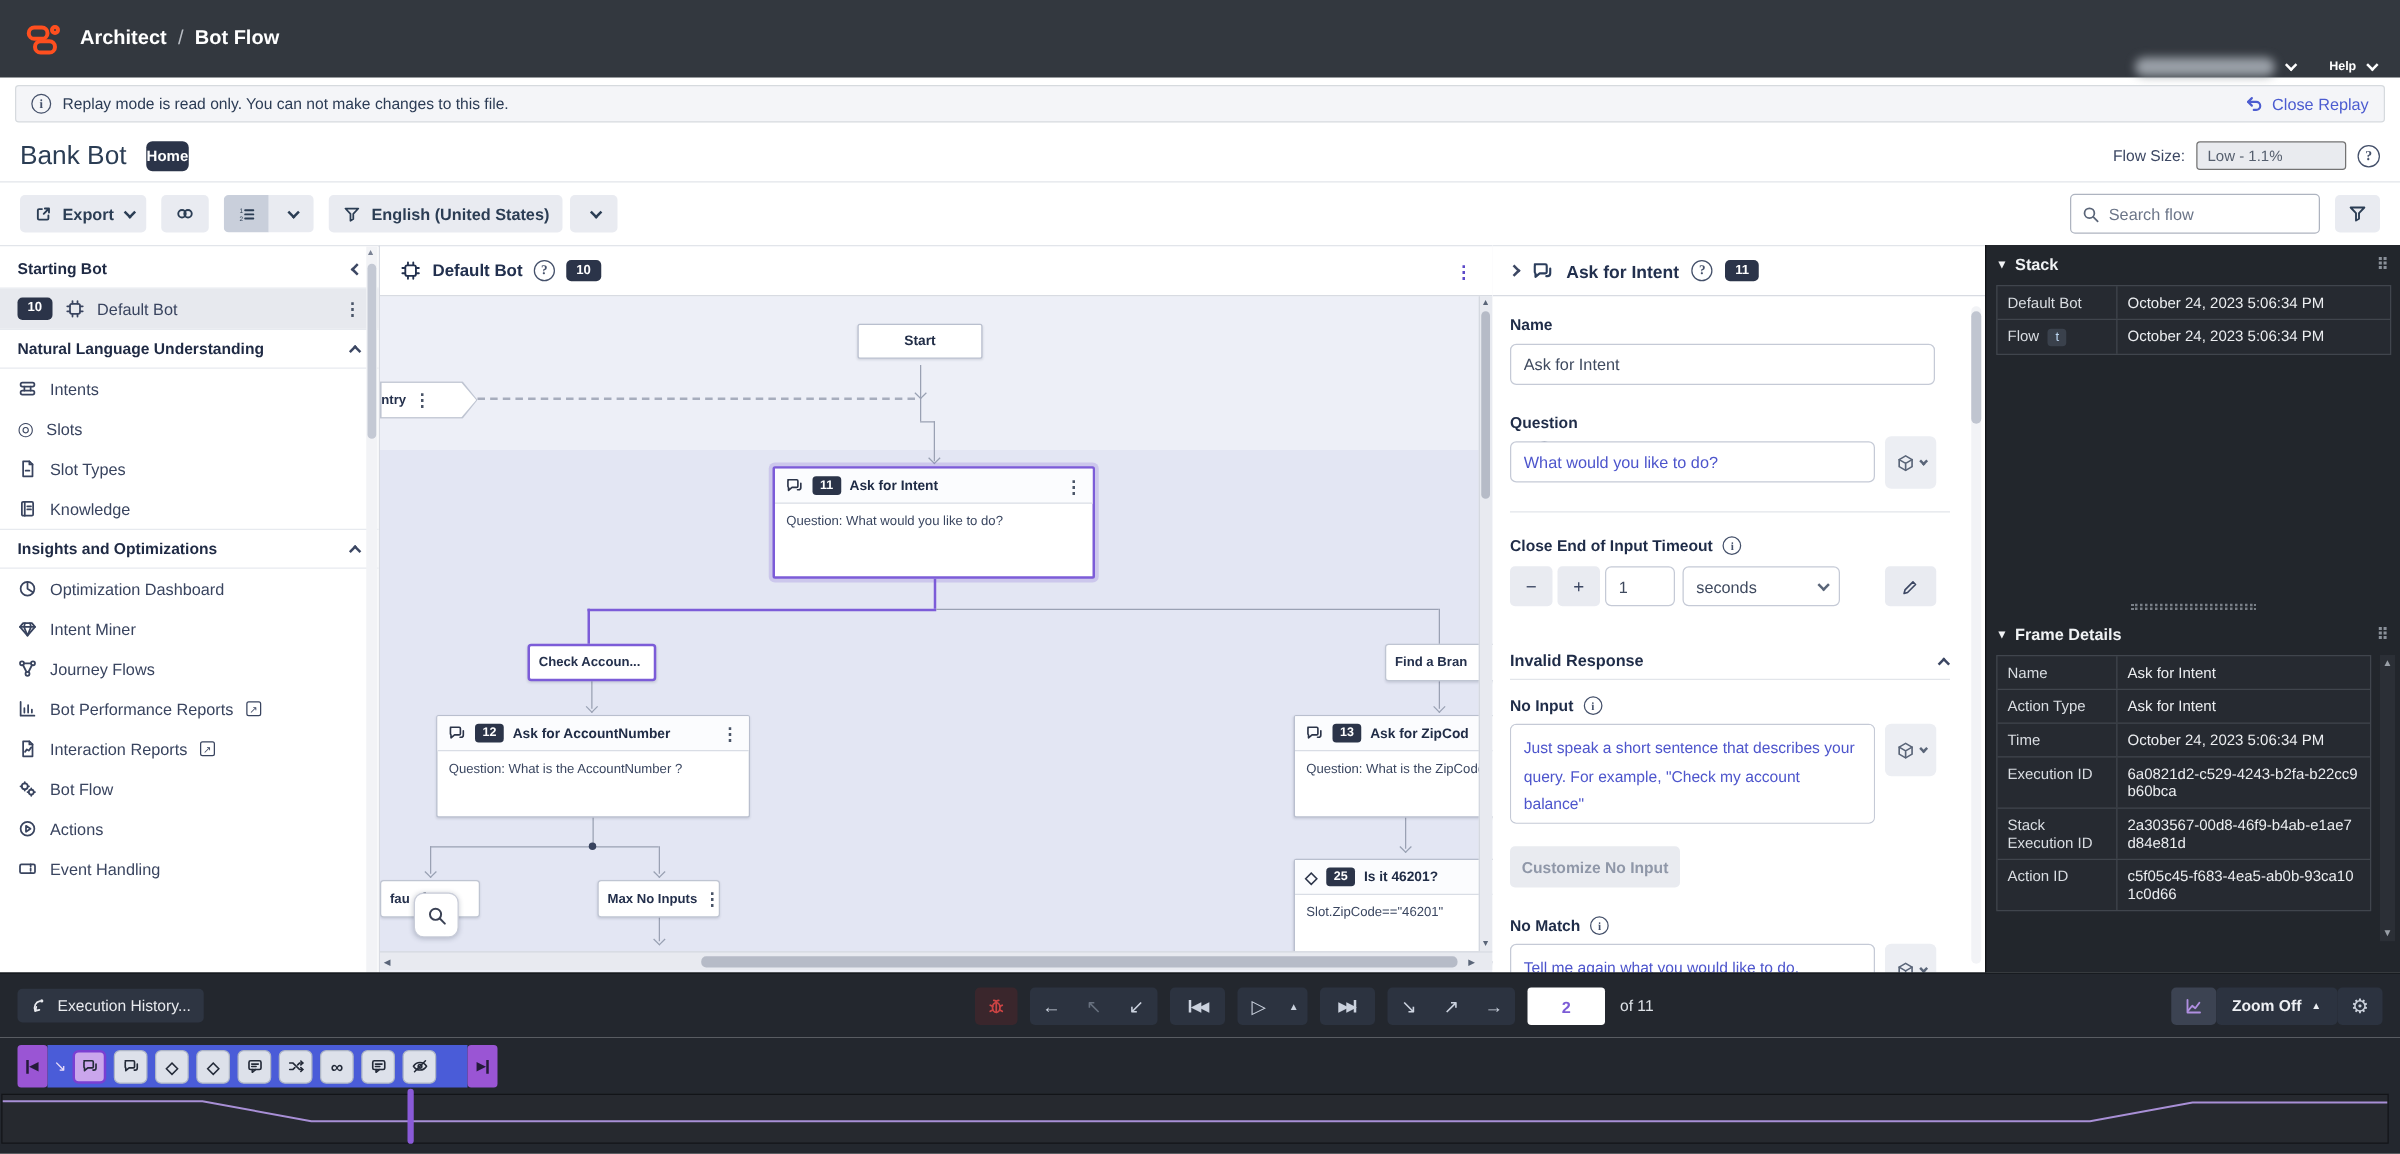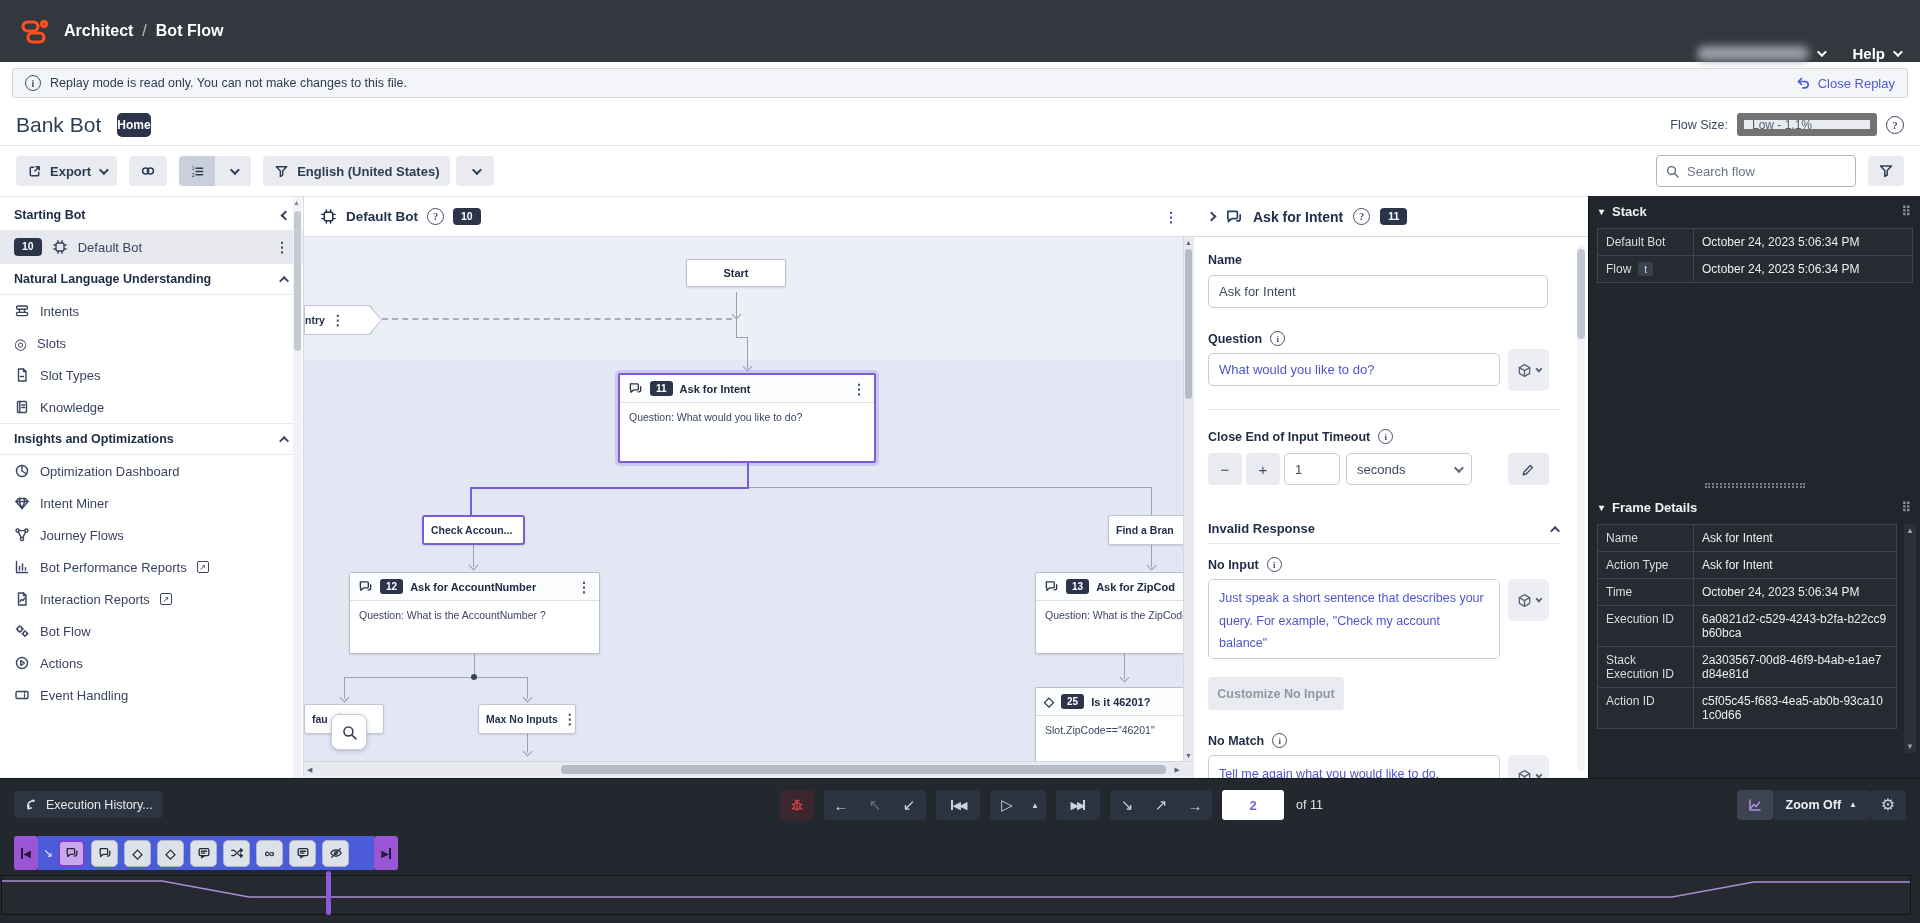--- a/index.html
+++ b/index.html
@@ -9,34 +9,34 @@
   .hdr { position:absolute; left:0; top:0; width:1920px; height:62px; background:#33383f; display:flex; align-items:center; padding:0 20px; color:#fff; }
   .hdr .crumb { font-size:16px; font-weight:bold; margin-left:14px; display:flex; gap:9px; align-items:center;}
   .hdr .sep { color:#b9bdc4; font-weight:normal; }
   .hdr-right { margin-left:auto; display:flex; align-items:center; gap:28px; }
   .userblur { width:112px; height:15px; border-radius:8px; background:#9aa0a8; filter:blur(4px); }
   .cv { display:inline-block; width:7px; height:7px; border-right:2px solid currentColor; border-bottom:2px solid currentColor; }
   .cv.down { transform:rotate(45deg) translateY(-2px); }
   .cv.up { transform:rotate(-135deg) translateY(-2px); }
   .cv.left { transform:rotate(135deg); }
   .cv.right { transform:rotate(-45deg); }
-  .helpwrap { display:flex; align-items:center; gap:8px; font-size:15px; font-weight:bold;margin-top:44px; }
+  .helpwrap { display:flex; align-items:center; gap:8px; font-size:10px; font-weight:bold;margin-top:44px; }
 
   
   .banner { position:absolute; left:12px; top:68px; width:1896px; height:30px; background:#f4f5f8; border:1px solid #d6dade; border-radius:3px; display:flex; align-items:center; padding:0 12px; font-size:12.5px; color:#2c3c55; }
   .circ { display:inline-flex; width:16px; height:16px; border:1.4px solid #44506a; border-radius:50%; align-items:center; justify-content:center; font-size:10px; font-weight:bold; color:#44506a; font-family:"Liberation Serif",serif; flex:none;}
   .banner .msg { margin-left:9px; }
   .closereplay { margin-left:auto; color:#4c5cd0; font-size:13px; display:flex; align-items:center; gap:7px; cursor:pointer; }
 
   
   .titlebar { position:absolute; left:0; top:104px; width:1920px; height:42px; display:flex; align-items:center; padding:0 16px; border-bottom:1px solid #e2e5ea; }
   .flowname { font-size:21px; color:#2b3d54; }
   .homebadge { margin-left:16px; background:#2b3449; color:#fff; font-size:12px; font-weight:bold; padding:5px 0; border-radius:5px; }
   .titlebar .right { margin-left:auto; display:flex; align-items:center; gap:9px; font-size:12.5px; color:#3c4763; }
-  .fsbox { width:140px; height:23px; background:#e9ebef; border:7px solid #737373; border-radius:3px; color:#555f6e; font-size:12px; display:flex; align-items:center; padding:0 8px; }
+  .fsbox { width:120px; height:23px; background:#e9ebef; border:1px solid #737373; border-radius:3px; color:#555f6e; font-size:12px; display:flex; align-items:center; padding:0 8px; }
 
   
   .tbar { position:absolute; left:0; top:146px; width:1920px; height:50px; display:flex; align-items:center; padding:0 16px; gap:12px; }
   .tbtn { height:30px; background:#e9ebf1; border-radius:4px; display:flex; align-items:center; gap:8px; padding:0 11px; font-size:13px; font-weight:bold; color:#2b3d54; cursor:pointer; }
   .tgroup { display:flex; height:30px; border-radius:4px; overflow:hidden; }
   .tcell { width:36px; height:30px; background:#e9ebf1; display:flex; align-items:center; justify-content:center; color:#2b3d54; }
   .tcell.on { background:#c9cfdb; }
   .tbar .spacer { flex:1; }
   .searchbox { width:200px; height:32px; background:#fff; border:1px solid #aeb4c0; border-radius:4px; display:flex; align-items:center; padding:0 8px; gap:7px; color:#5a6578; }
   .searchbox input { border:none; outline:none; font-size:13px; width:150px; color:#3c4763; font-family:inherit; background:transparent;}
@@ -521,21 +521,21 @@
         <path d="M13.5 6v3.5a2 2 0 0 1-2 2h-.8"></path>
       </svg>
       <span class="t">Ask for Intent</span>
       <span class="circ" style="width:17px;height:17px;font-size:10.5px;">?</span>
       <span class="bdg">11</span>
     </div>
     <div class="insp-body">
       <div class="lbl" style="left:14px;top:16px;">Name</div>
       <input class="inp" style="left: 14px; top: 38px; width: 340px; height: 33px;" value="Ask for Intent">
 
-      <div class="lbl" style="left:14px;top:94px;">
+      <div class="lbl" style="left:14px;top:94px;flex-direction:column;">
         <span>Question</span>
         <span class="circ" style="width:15px;height:15px;font-size:9px;">i</span>
       </div>
       <input class="inp speech" style="left: 14px; top: 116px; width: 292px; height: 33px;" value="What would you like to do?">
       <div class="cubebtn" style="left:314px;top:112px;">
         <svg class="ic" width="15" height="15" viewBox="0 0 16 16">
           <path d="M8 1.8 13.5 5v6L8 14.2 2.5 11V5z"></path>
             <path d="M2.5 5 8 8.2 13.5 5M8 8.2V14"></path>
         </svg>
         <span class="cv down" style="width:5px;height:5px;"></span>

